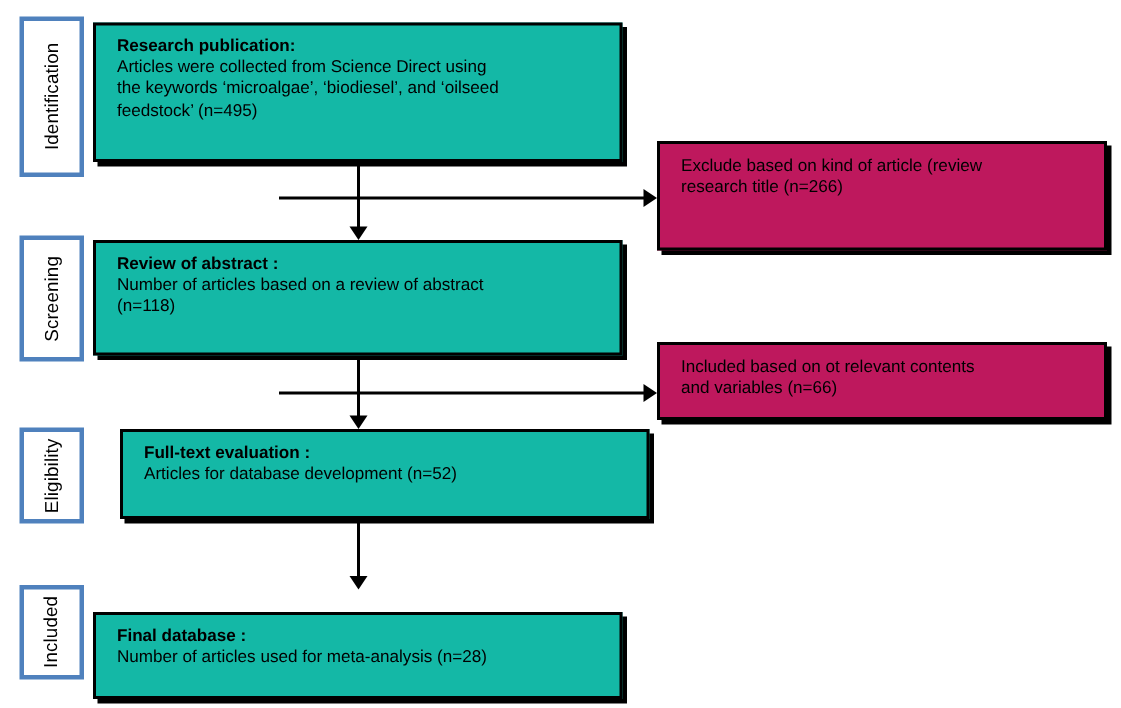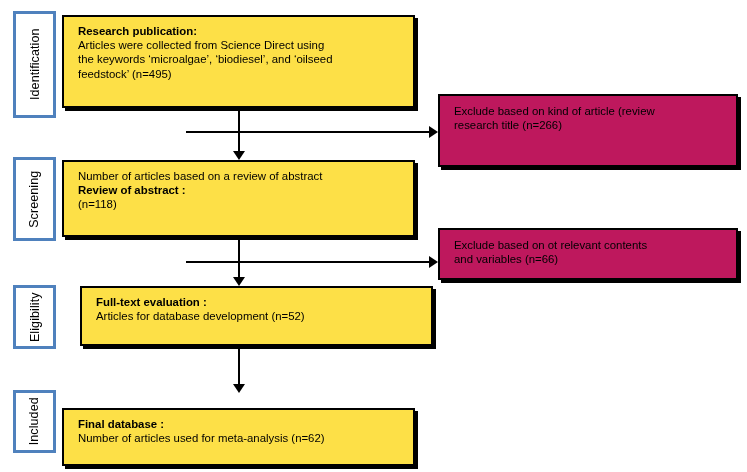--- a/index.html
+++ b/index.html
@@ -25,21 +25,21 @@
     white-space:nowrap;
     font-size:12.5px;
     letter-spacing:.1px;
     line-height:1;
   }
 
   
   .mbox{
     position:absolute;
     border:2.6px solid #000;
-    background:#fde047;
+    background:#14b8a6;
     box-sizing:border-box;
     box-shadow:3px 3px 0 0 #000;
     padding:7px 0 0 14px;
   }
   .xbox{
     position:absolute;
     border:2.6px solid #000;
     background:#be185d;
     box-sizing:border-box;
     box-shadow:3px 3px 0 0 #000;
@@ -90,42 +90,42 @@
   </div>
 
   <div class="mbox" style="left:62px;top:15px;width:353px;height:93px;">
     <div class="ln b">Research publication:</div>
     <div class="ln">Articles were collected from Science Direct using</div>
     <div class="ln">the keywords ‘microalgae’, ‘biodiesel’, and ‘oilseed</div>
     <div class="ln">feedstock’ (n=495)</div>
   </div>
 
   <div class="mbox" style="left:62px;top:160px;width:353px;height:77px;">
+    <div class="ln b">Review of abstract :</div>
     <div class="ln">Number of articles based on a review of abstract</div>
-    <div class="ln b">Review of abstract :</div>
     <div class="ln">(n=118)</div>
   </div>
 
   <div class="mbox" style="left:80px;top:286px;width:353px;height:60px;">
     <div class="ln b">Full-text evaluation :</div>
     <div class="ln">Articles for database development (n=52)</div>
   </div>
 
   <div class="mbox" style="left:62px;top:408px;width:353px;height:58px;">
     <div class="ln b">Final database :</div>
-    <div class="ln">Number of articles used for meta-analysis (n=62)</div>
+    <div class="ln">Number of articles used for meta-analysis (n=28)</div>
   </div>
 
   <div class="xbox" style="left:438px;top:94px;width:300px;height:73px;">
     <div class="ln">Exclude based on kind of article (review</div>
     <div class="ln">research title (n=266)</div>
   </div>
 
   <div class="xbox" style="left:438px;top:228px;width:300px;height:52px;">
-    <div class="ln">Exclude based on ot relevant contents</div>
+    <div class="ln">Included based on ot relevant contents</div>
     <div class="ln">and variables (n=66)</div>
   </div>
 
   <div class="vline" style="left:238px;top:110px;height:43px;"></div>
   <div class="arrow-down" style="left:233px;top:151px;"></div>
 
   <div class="hline" style="left:186px;top:131px;width:246px;"></div>
   <div class="arrow-right" style="left:429px;top:126px;"></div>
 
   <div class="vline" style="left:238px;top:239px;height:40px;"></div>

